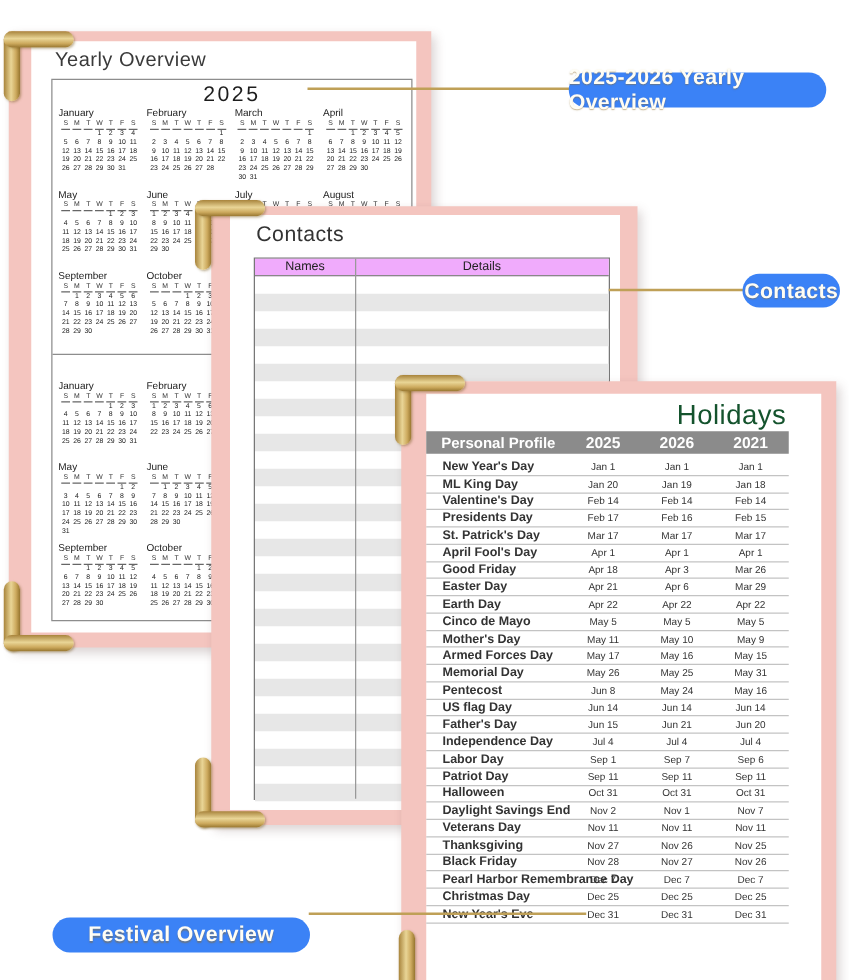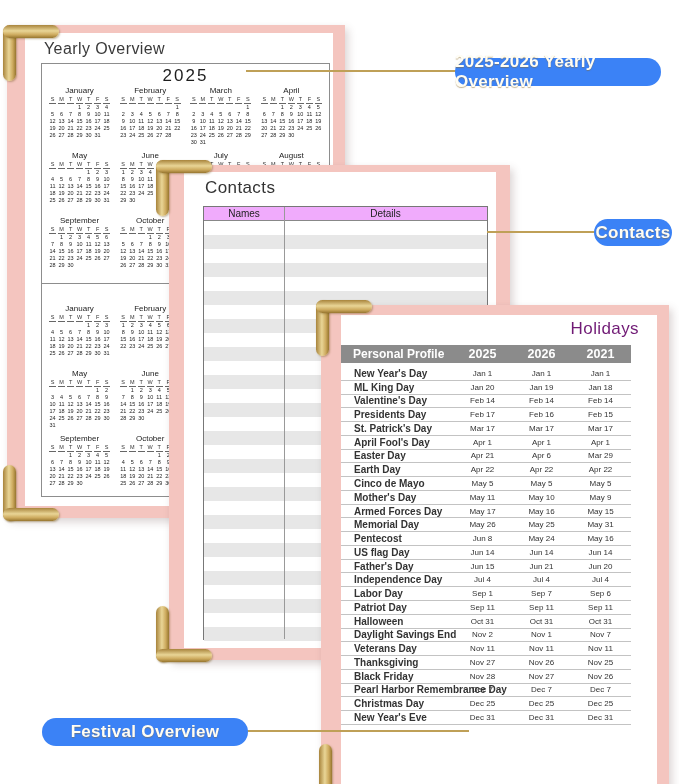--- a/index.html
+++ b/index.html
@@ -28,21 +28,21 @@
   .y-title { position:absolute; left:19px; top:7px; font-size:16px; color:#3a3a3a; letter-spacing:.4px; }
   .calbox { position:absolute; left:16px; top:30px; width:289px; height:434px; border:1px solid #8d8d8d; }
   .yr-label { position:absolute; left:0; right:0; top:2px; text-align:center;
               font-size:17px; letter-spacing:2px; color:#1d1d1d; }
   .mgrid { position:absolute; left:0; width:287px; display:grid;
            grid-template-columns:repeat(4,66px); justify-content:space-evenly; }
   #mgrid2025 { top:21px; }
   .caldivider { position:absolute; left:0; width:287px; top:219px; border-top:1px solid #8d8d8d; }
   #mgrid2026 { top:239px; }
   .month { width:66px; height:65px; overflow:hidden; }
-  .mname { text-align:center; font-size:8px; color:#222; height:11px; line-height:11px; }
+  .mname { text-align:left; font-size:8px; color:#222; height:11px; line-height:11px; }
   .dhead { display:grid; grid-template-columns:repeat(7,9px); justify-content:center; height:8px; }
   .dh { font-size:5.5px; color:#333; text-align:center; width:7px; justify-self:center;
         border-bottom:1px solid #666; line-height:7px; }
   .ddays { display:grid; grid-template-columns:repeat(7,9px); justify-content:center; }
   .dc { font-size:5.5px; color:#222; text-align:center; line-height:7px; height:7px; }
 
   
   #contacts { left:169px; top:145px; width:341px; height:495px; }
   #contacts .paper { left:15px; top:7px; width:312px; height:476px; }
   .c-title { position:absolute; left:21px; top:6px; font-size:17px; color:#333; letter-spacing:.4px; }
@@ -50,42 +50,42 @@
   .chead { display:flex; height:14px; background:#f0abfc; border-bottom:1px solid #888; }
   .chead .c1 { width:80px; text-align:center; font-size:10px; color:#222; line-height:13px; }
   .chead .c2 { flex:1; text-align:center; font-size:10px; color:#222; line-height:13px; }
   .crow { height:14px; }
   .crow:nth-child(even) { background:#e7e7e7; }
   .cdivider { position:absolute; left:80px; top:0; bottom:0; border-left:1px solid #999; }
 
   
   #holidays { left:321px; top:285px; width:348px; height:491px; }
   #holidays .paper { left:20px; top:10px; width:316px; height:471px; }
-  .h-title { position:absolute; right:18px; top:4px; font-size:17px; color:#701a75; letter-spacing:.4px; }
+  .h-title { position:absolute; right:28px; top:4px; font-size:22px; color:#14532d; letter-spacing:.4px; }
   .htable { position:absolute; left:0; top:30px; width:290px; }
   .hhead { display:flex; height:18px; background:#8b8b8b; align-items:center; }
   .hhead .hc0 { width:112px; padding-left:12px; font-size:12px; font-weight:bold; color:#fff; }
   .hhead .hcd { width:59px; text-align:center; font-size:12.5px; font-weight:bold; color:#fff; }
   .hbody { margin-top:4px; }
   .hrow { display:flex; height:13.77px; align-items:center; border-bottom:1px solid #c3c3c3; }
   .hrow .hc0 { width:112px; padding-left:13px; font-size:10px; color:#333;
                white-space:nowrap; overflow:visible;font-weight:bold; }
   .hrow .hcd { width:59px; text-align:center; font-size:8px; color:#333; }
 
   
   .badge { position:absolute; background:#3b82f6; border-radius:14px; color:#fffdf4;
            font-weight:bold; font-size:17px; display:flex; align-items:center;
            justify-content:center; letter-spacing:.3px; text-shadow:0 1px 1px rgba(140,105,40,.5);
            z-index:30; }
   .cline { position:absolute; height:2px; background:#bfa057; z-index:29; }
   #badge-yearly   { left:455px; top:38px;  width:206px; height:28px; }
   #line-yearly    { left:246px; top:50px;  width:210px; }
   #badge-contacts { left:594px; top:199px; width:78px;  height:27px; }
   #line-contacts  { left:487px; top:211px; width:108px; }
-  #badge-festival { left:42px;  top:698px; width:206px; height:28px; }
+  #badge-festival { left:42px;  top:714px; width:206px; height:28px; }
   #line-festival  { left:247px; top:710px; width:222px; }
 
   #yearly   { z-index:1; }
   #contacts { z-index:2; }
   #holidays { z-index:3; }
 </style>
 </head>
 <body>
 
 <div class="canvas">
@@ -1341,20 +1341,26 @@
               <div class="hcd">Mar 17</div>
               <div class="hcd">Mar 17</div>
             </div>
             <div class="hrow">
               <div class="hc0">April Fool's Day</div>
               <div class="hcd">Apr 1</div>
               <div class="hcd">Apr 1</div>
               <div class="hcd">Apr 1</div>
             </div>
             <div class="hrow">
+              <div class="hc0">Good Friday</div>
+              <div class="hcd">Apr 18</div>
+              <div class="hcd">Apr 3</div>
+              <div class="hcd">Mar 26</div>
+            </div>
+            <div class="hrow">
               <div class="hc0">Easter Day</div>
               <div class="hcd">Apr 21</div>
               <div class="hcd">Apr 6</div>
               <div class="hcd">Mar 29</div>
             </div>
             <div class="hrow">
               <div class="hc0">Earth Day</div>
               <div class="hcd">Apr 22</div>
               <div class="hcd">Apr 22</div>
               <div class="hcd">Apr 22</div>

